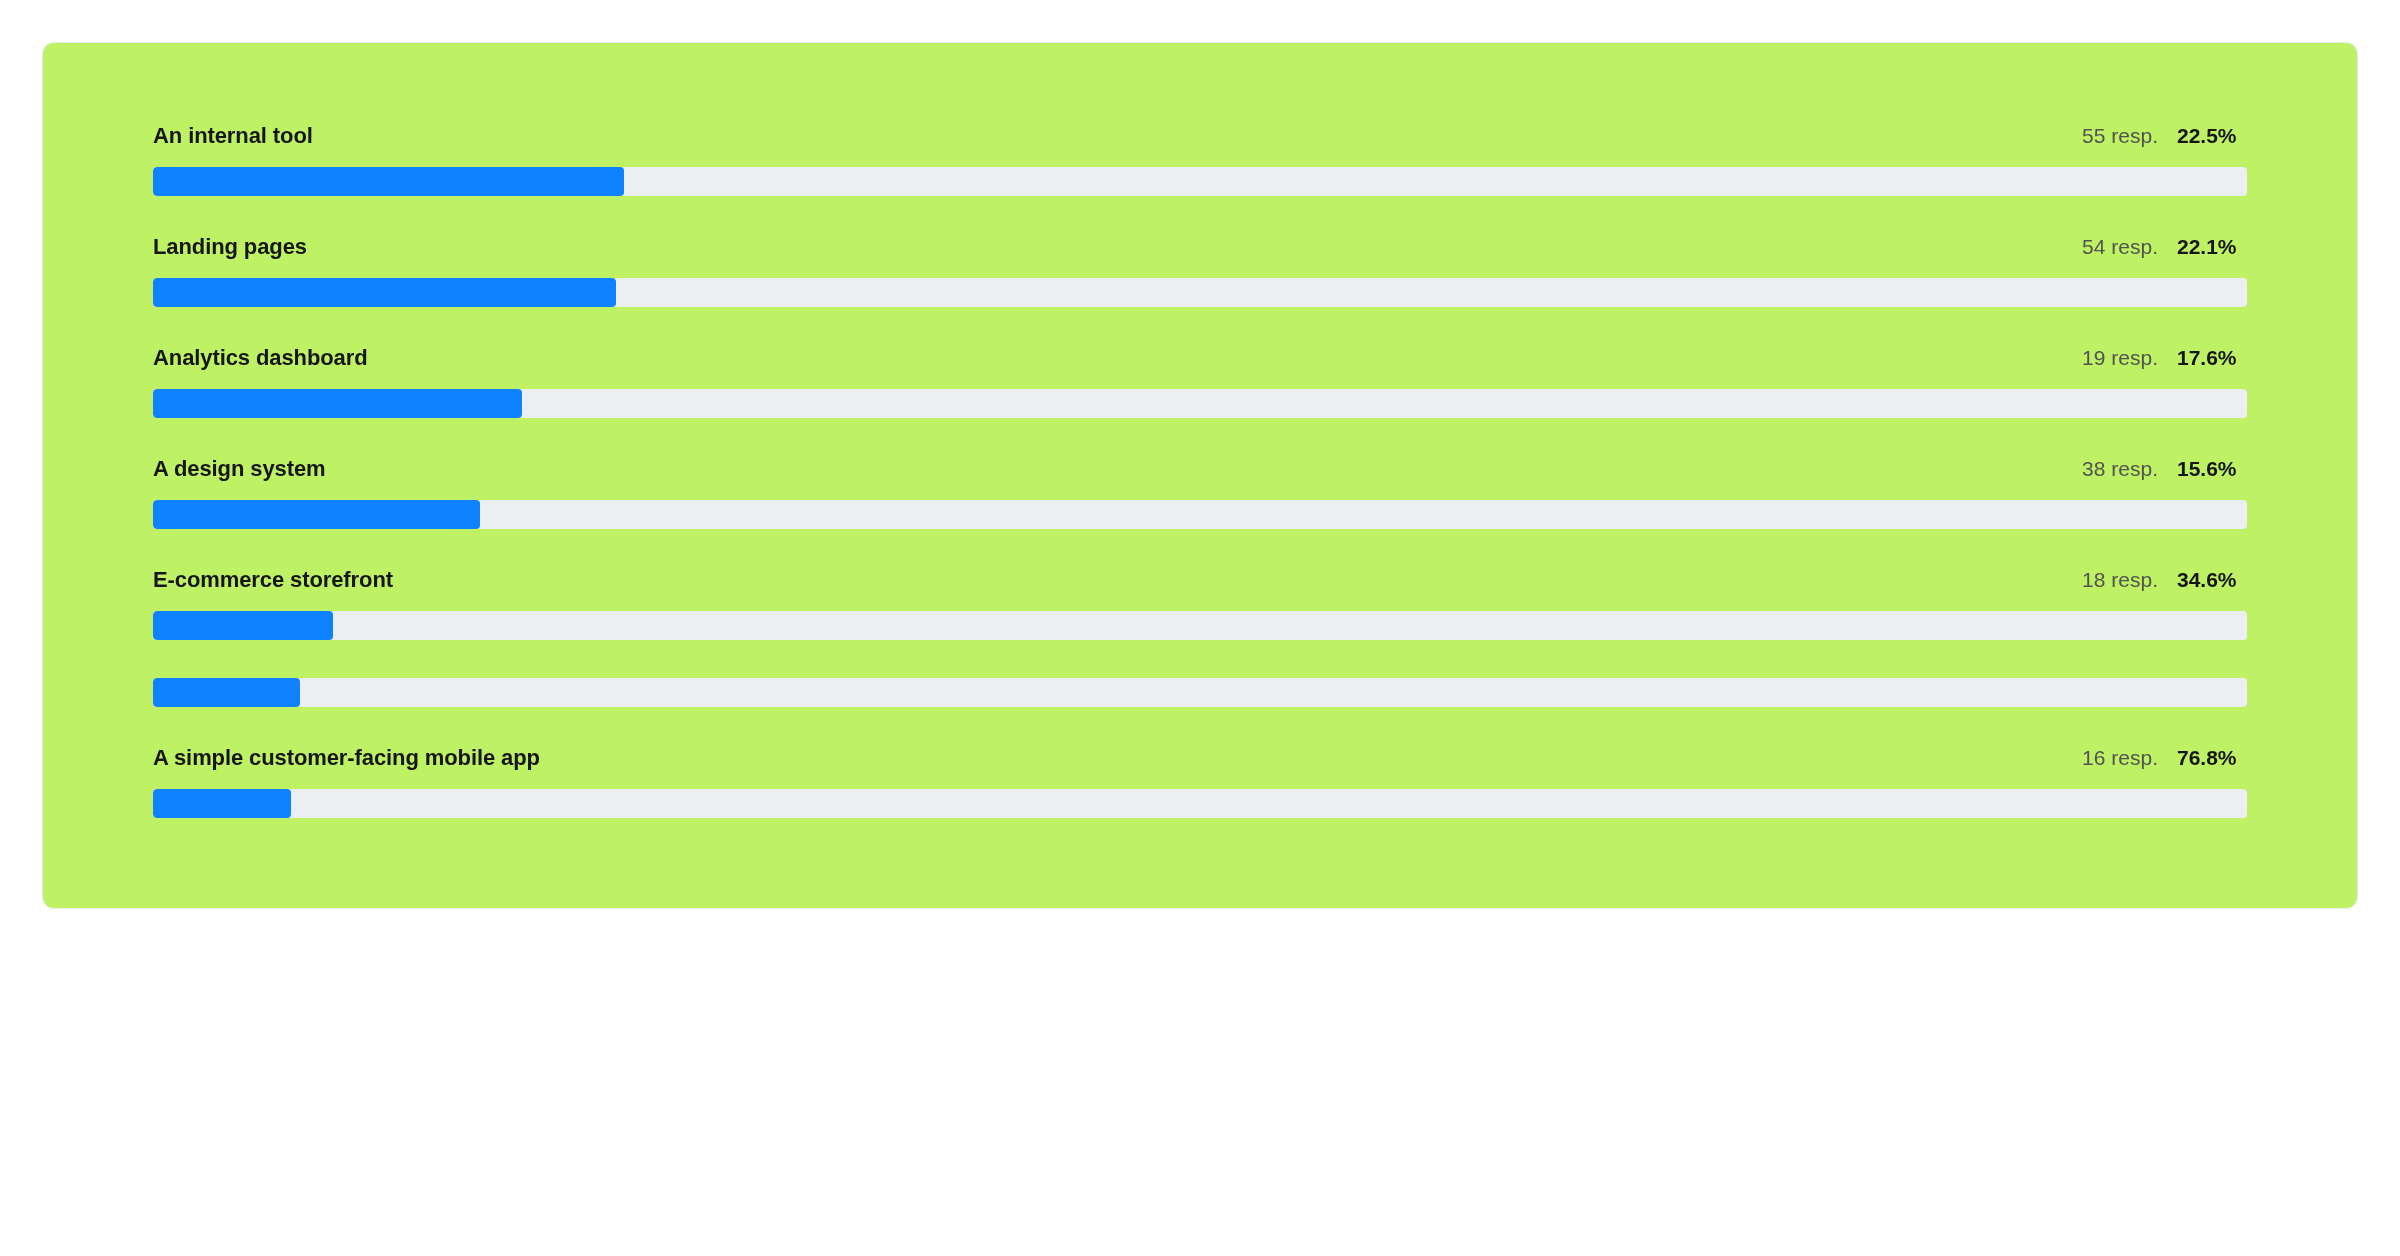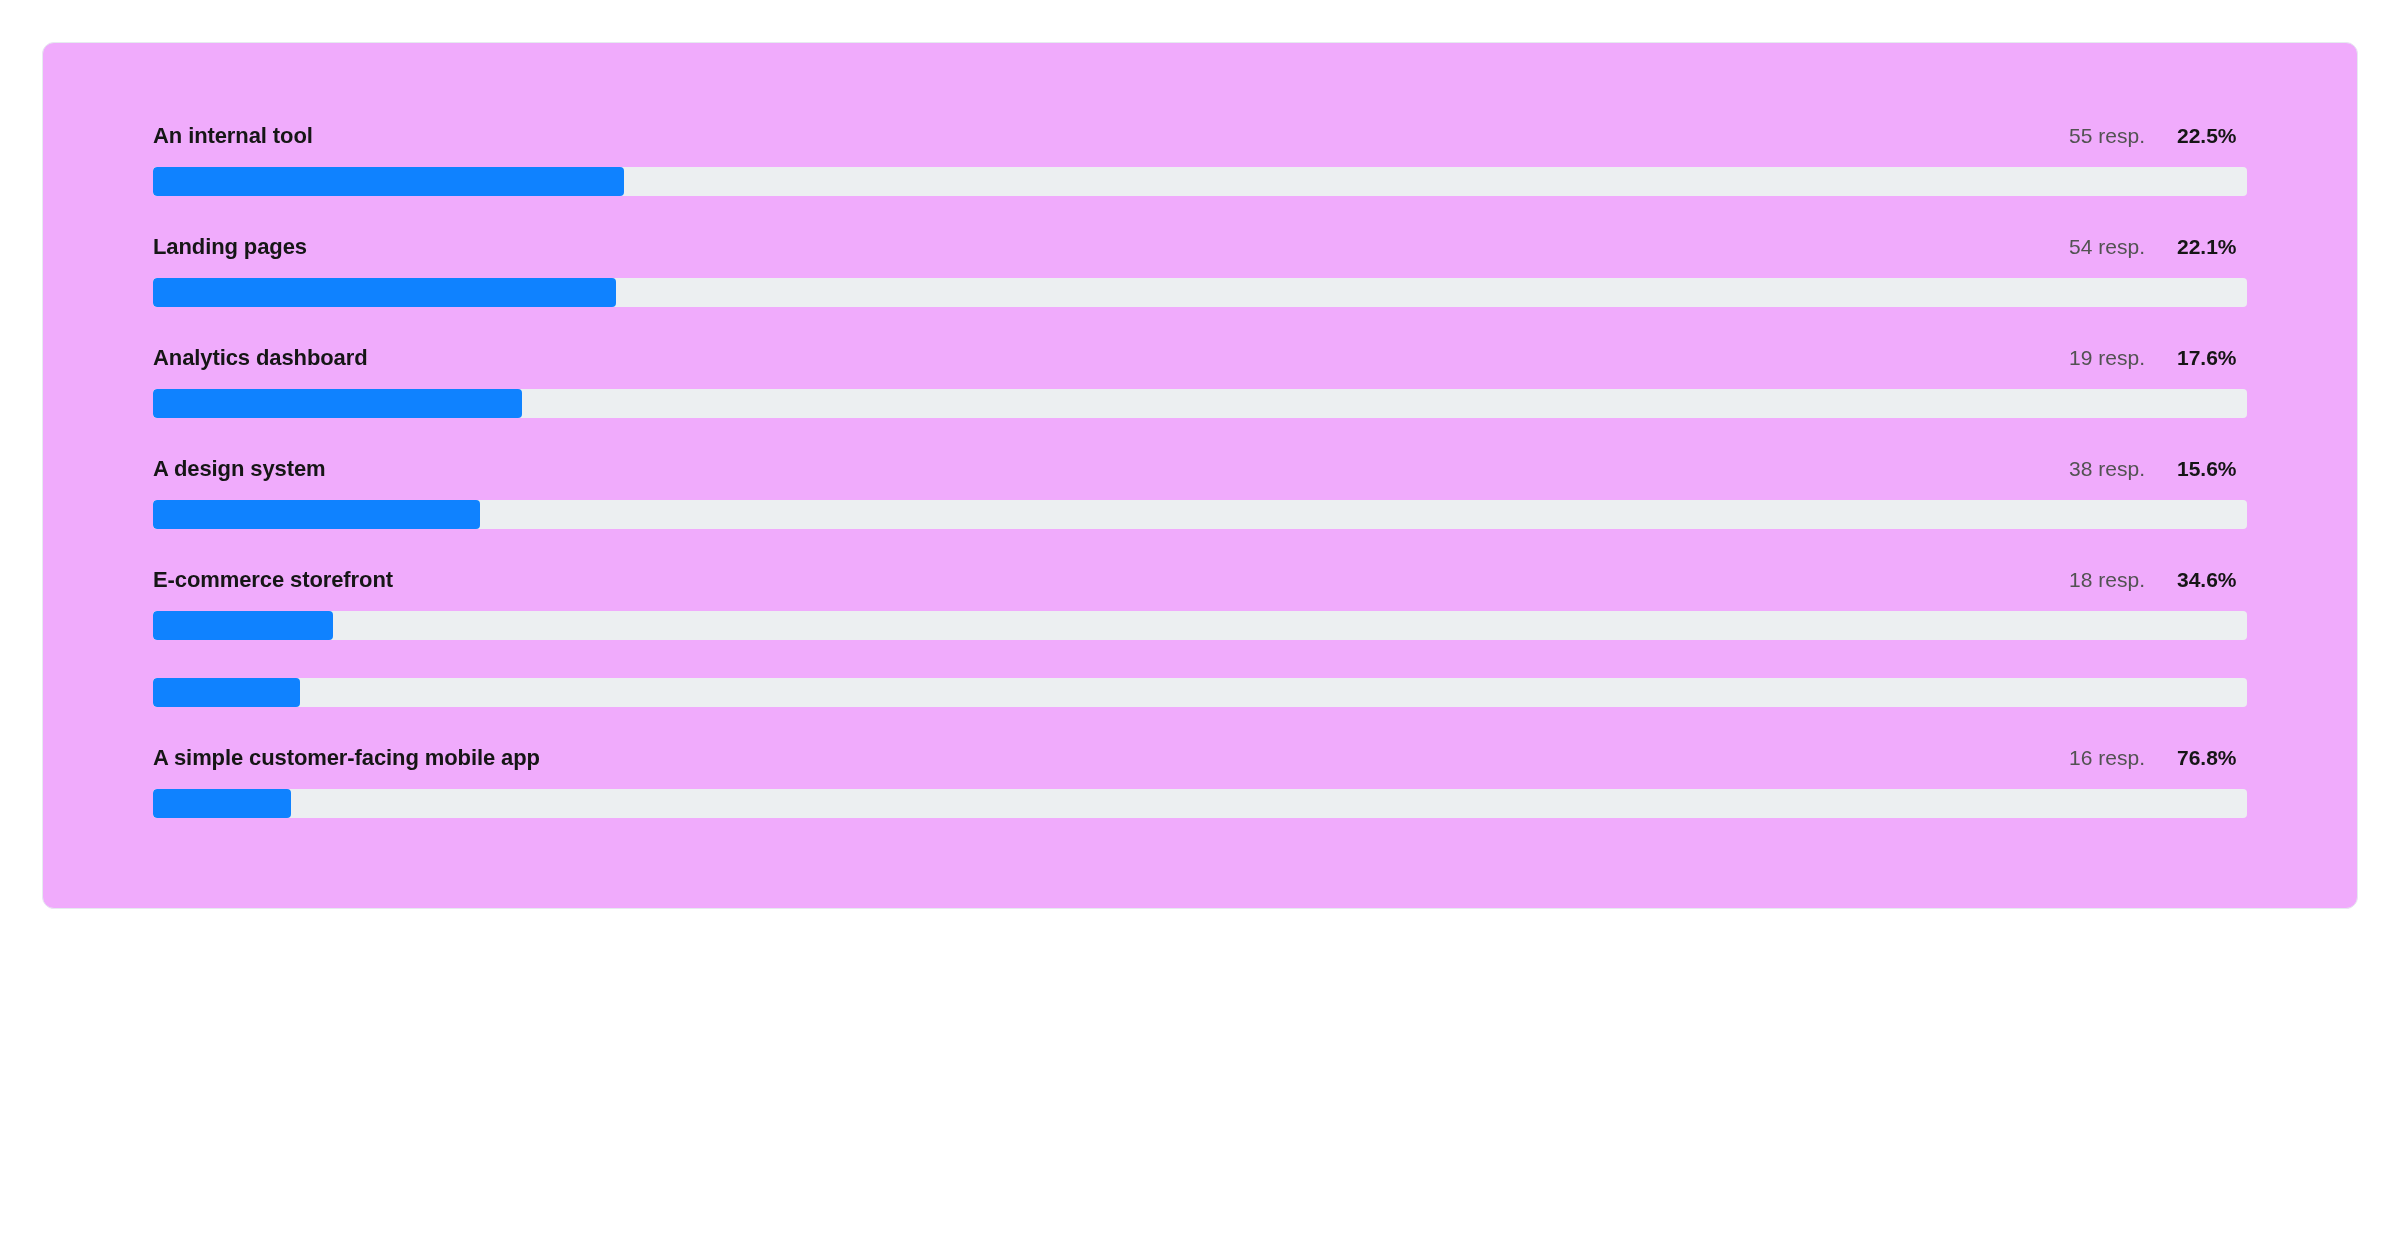--- a/index.html
+++ b/index.html
@@ -9,21 +9,21 @@
     }
     body {
       font-family: -apple-system, BlinkMacSystemFont, "Segoe UI", Helvetica, Arial, sans-serif;
       background: #ffffff;
       padding: 42px;
     }
     .card {
       border: 1px solid #e6ebf0;
       border-radius: 12px;
       padding: 80px 110px 90px 110px;
-      background: #f0abfc;
+      background: #bef264;
     }
     .row {
       margin-bottom: 38px;
     }
     .row:last-child {
       margin-bottom: 0;
     }
     .row-header {
       display: flex;
       align-items: baseline;
@@ -32,21 +32,21 @@
     }
     .row-label {
       font-size: 22px;
       font-weight: 600;
       color: #161616;
       letter-spacing: -0.1px;
     }
     .row-meta {
       display: flex;
       align-items: baseline;
-      gap: 32px;
+      gap: 19px;
     }
     .row-resp {
       font-size: 21px;
       color: #525252;
       font-weight: 400;
     }
     .row-percent {
       font-size: 21px;
       font-weight: 700;
       color: #161616;

